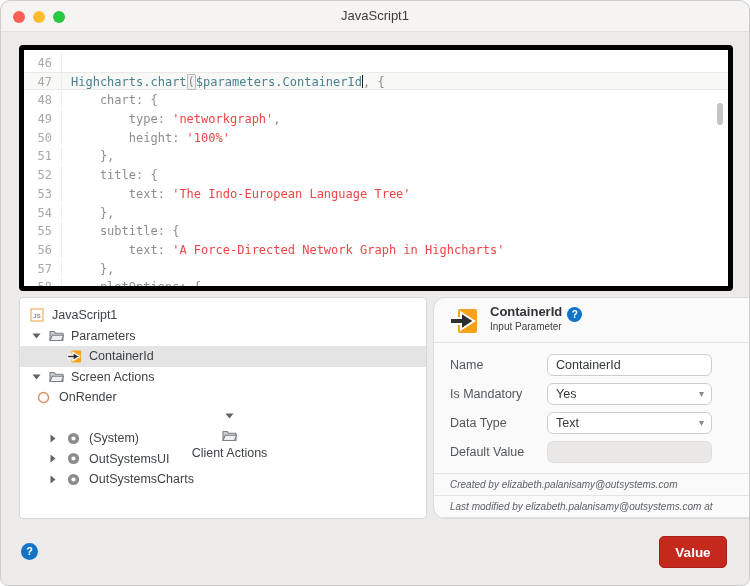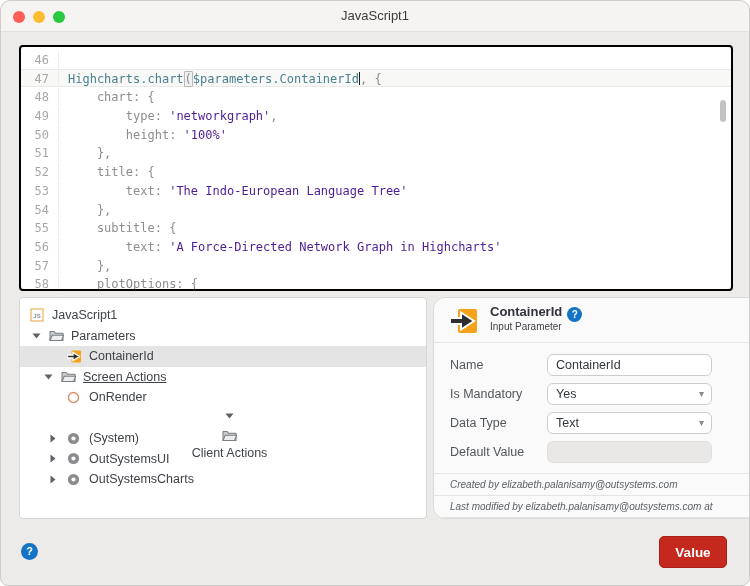--- a/index.html
+++ b/index.html
@@ -13,33 +13,33 @@
   .tl-close { left:12px; background:#ff5f57; }
   .tl-min   { left:32px; background:#febc2e; }
   .tl-zoom  { left:52px; background:#28c840; }
   .win-title { position:absolute; top:7px; left:0; right:0; text-align:center; font-size:13px;
                color:#3c3c3c; }
   .bg-clip { position:absolute; top:0; left:176px; width:40px; height:5px; overflow:hidden; opacity:.75; }
   .bg-clip span { display:block; margin-top:-9px; font-size:11px; font-weight:bold; color:#3a3a3a; }
 
   
   .editor { position:absolute; left:18px; top:44px; width:714px; height:246px; background:#fff;
-            border:2px solid #000000; border-radius:4px; overflow:hidden;
+            border:5px solid #000000; border-radius:4px; overflow:hidden;
             font-family:"DejaVu Sans Mono", monospace; font-size:12px; }
   .code-lines { position:absolute; inset:1px 0; padding-top:2px; }
   .code-row { display:flex; height:18.7px; line-height:18.7px; border-top:1px solid transparent;
               border-bottom:1px solid transparent; white-space:pre; }
   .code-row.active { background:#f8f8f6; border-top-color:#e9e9e7; border-bottom-color:#e9e9e7; }
   .gutter { flex:0 0 38px; text-align:right; padding-right:9px; color:#a8a8a8;
             border-right:1px solid #ececec; }
   .code-content { padding-left:9px; color:#8d8d8d; }
   .seg-id  { color:#4a8191; }
   .seg-key { color:#8d8d8d; }
   .seg-pln { color:#8d8d8d; }
-  .seg-str { color:#4c1d95; }
+  .seg-str { color:#ef4444; }
   .seg-brk { color:#8d8d8d; border:1px solid #b9b9b9; background:#f1f1f1; border-radius:1px; }
   .seg-cursor { display:inline-block; width:0; border-left:1.5px solid #1c1c1c; height:13px;
                 vertical-align:-2px; }
   .ed-scrollthumb { position:absolute; right:5px; top:53px; width:6px; height:22px;
                     background:#c3c3c3; border-radius:3px; }
 
   
   .tree-panel { position:absolute; left:18px; top:296px; width:408px; height:222px; background:#fff;
                 border:1px solid #d9d7d5; border-radius:4px; overflow:hidden; }
   .tree-list { padding-top:7px; }
@@ -145,35 +145,35 @@
         <div class="tree-row selected" style="padding-left: 30px;">
           <span class="caret-slot"></span>
           <span class="icon-slot">
             <svg width="15" height="15" viewBox="0 0 15 15">
               <rect x="4.5" y="1.5" width="9.5" height="12" rx="1" fill="#F5A31A"></rect>
               <path d="M0.5 6 H6 V3.5 L12.5 7.5 L6 11.5 V9 H0.5 Z" fill="#2e2e2e" stroke="#ffffff" stroke-width="1.3"></path>
             </svg>
           </span>
           <span class="tree-label">ContainerId</span>
         </div>
-        <div class="tree-row" style="padding-left: 24px; text-decoration: underline;">
+        <div class="tree-row" style="padding-left: 12px;">
           <span class="caret-slot">
             <svg width="9" height="6" viewBox="0 0 9 6">
               <path d="M0.5 0.5 H8.5 L4.5 5.5 Z" fill="#5f6368"></path>
             </svg>
           </span>
           <span class="icon-slot">
             <svg width="15" height="13" viewBox="0 0 15 13">
               <path d="M1 2.5 h4.2 l1.4 1.8 H14 V11.5 H1 Z" fill="#c9ccce" stroke="#7e8184" stroke-width="1.1" stroke-linejoin="round"></path>
               <path d="M1 11.5 L3.2 6.2 H14.6 L12.6 11.5 Z" fill="#eceef0" stroke="#7e8184" stroke-width="1.1" stroke-linejoin="round"></path>
             </svg>
           </span>
           <span class="tree-label">Screen Actions</span>
         </div>
-        <div class="tree-row" style="padding-left: 30px;">
+        <div class="tree-row" style="">
           <span class="caret-slot"></span>
           <span class="icon-slot">
             <svg width="13" height="13" viewBox="0 0 13 13">
               <circle cx="6.5" cy="6.5" r="5" fill="#fff" stroke="#DD8E68" stroke-width="1.4"></circle>
             </svg>
           </span>
           <span class="tree-label">OnRender</span>
         </div>
         <div class="tree-row" style="padding-left: 12px; flex-direction: column;">
           <span class="caret-slot">

